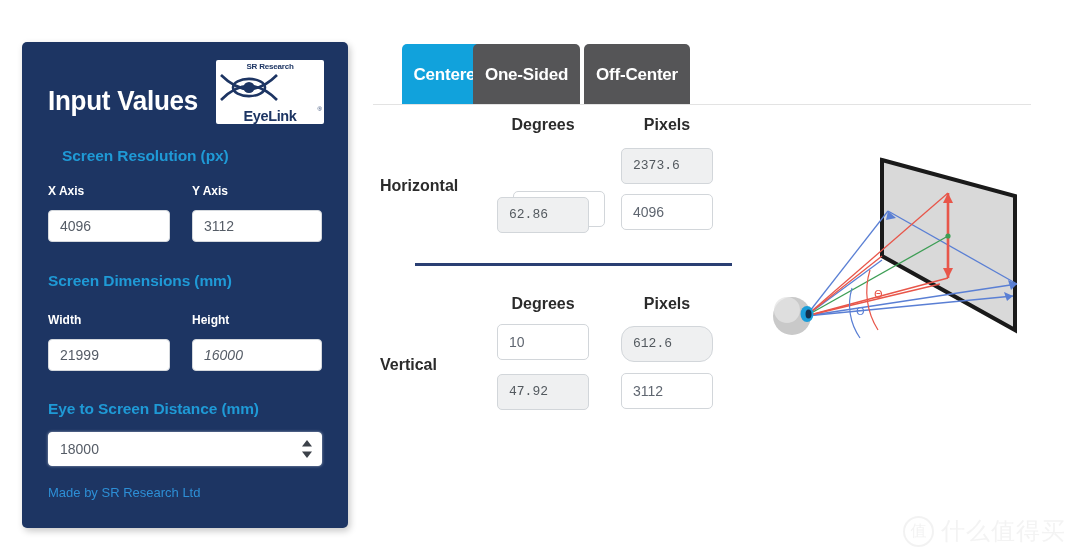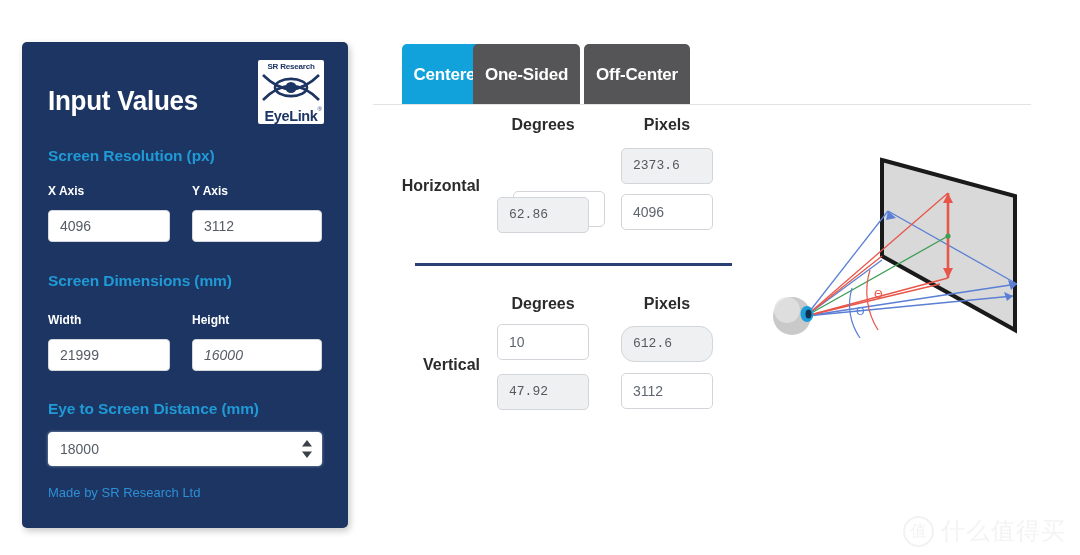--- a/index.html
+++ b/index.html
@@ -43,20 +43,21 @@
   
   #logo-box {
     position: absolute;
     right: 24px;
     top: 18px;
     width: 66px;
     height: 64px;
     background: #ffffff;
     border-radius: 2px;
     overflow: hidden;
+    padding-left: 42px;
   }
   #logo-top-text {
     position: absolute;
     top: 2px;
     left: 0;
     width: 100%;
     text-align: center;
     font-size: 8px;
     font-weight: bold;
     color: #1d3563;
@@ -192,21 +193,20 @@
     color: #2b2b2b;
     font-family: "Liberation Sans Narrow", "Liberation Sans", sans-serif;
     text-align: center;
   }
   .row-label {
     position: absolute;
     font-size: 16px;
     font-weight: bold;
     color: #2b2b2b;
     font-family: "Liberation Sans Narrow", "Liberation Sans", sans-serif;
-    text-align: right;
   }
   .res-input {
     position: absolute;
     width: 92px;
     height: 36px;
     border: 1px solid #d2d6da;
     border-radius: 5px;
     box-sizing: border-box;
     font-size: 14px;
     padding-left: 11px;
@@ -282,21 +282,21 @@
     <svg id="logo-eye" viewBox="0 0 60 29">
       <path d="M2 2 Q30 30 58 2" stroke="#1d3563" stroke-width="2.6" fill="none"></path>
       <path d="M2 27 Q30 -1 58 27" stroke="#1d3563" stroke-width="2.6" fill="none"></path>
       <ellipse cx="30" cy="14.5" rx="16" ry="8.6" stroke="#1d3563" stroke-width="2.6" fill="none"></ellipse>
       <ellipse cx="30" cy="14.5" rx="5.6" ry="5.6" fill="#1d3563"></ellipse>
     </svg>
     <div id="logo-bottom-text">EyeLink</div>
     <div id="logo-reg">®</div>
   </div>
 
-  <div class="section-heading" style="top:105px;">Screen Resolution (px)</div>
+  <div class="section-heading" style="top:105px;margin-left:14px;">Screen Resolution (px)</div>
   <div class="field-label" style="left:26px; top:142px;">X Axis</div>
   <div class="field-label" style="left:170px; top:142px;">Y Axis</div>
   <div class="side-input" style="left:26px; top:168px; width:122px;">4096</div>
   <div class="side-input" style="left:170px; top:168px; width:130px;">3112</div>
 
   <div class="section-heading" style="top:230px;">Screen Dimensions (mm)</div>
   <div class="field-label" style="left:26px; top:271px;">Width</div>
   <div class="field-label" style="left:170px; top:271px;">Height</div>
   <div class="side-input" style="left:26px; top:297px; width:122px;">21999</div>
   <div class="side-input" style="left:170px; top:297px; width:130px;font-style:italic;">16000</div>

